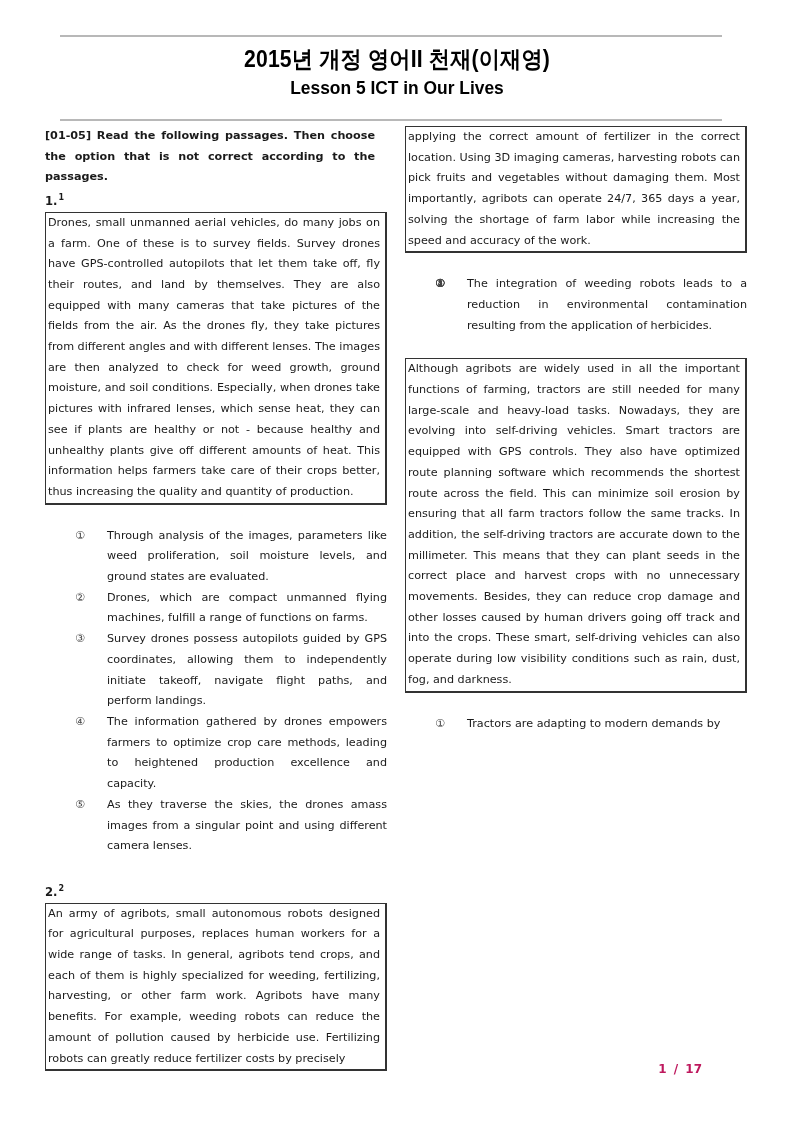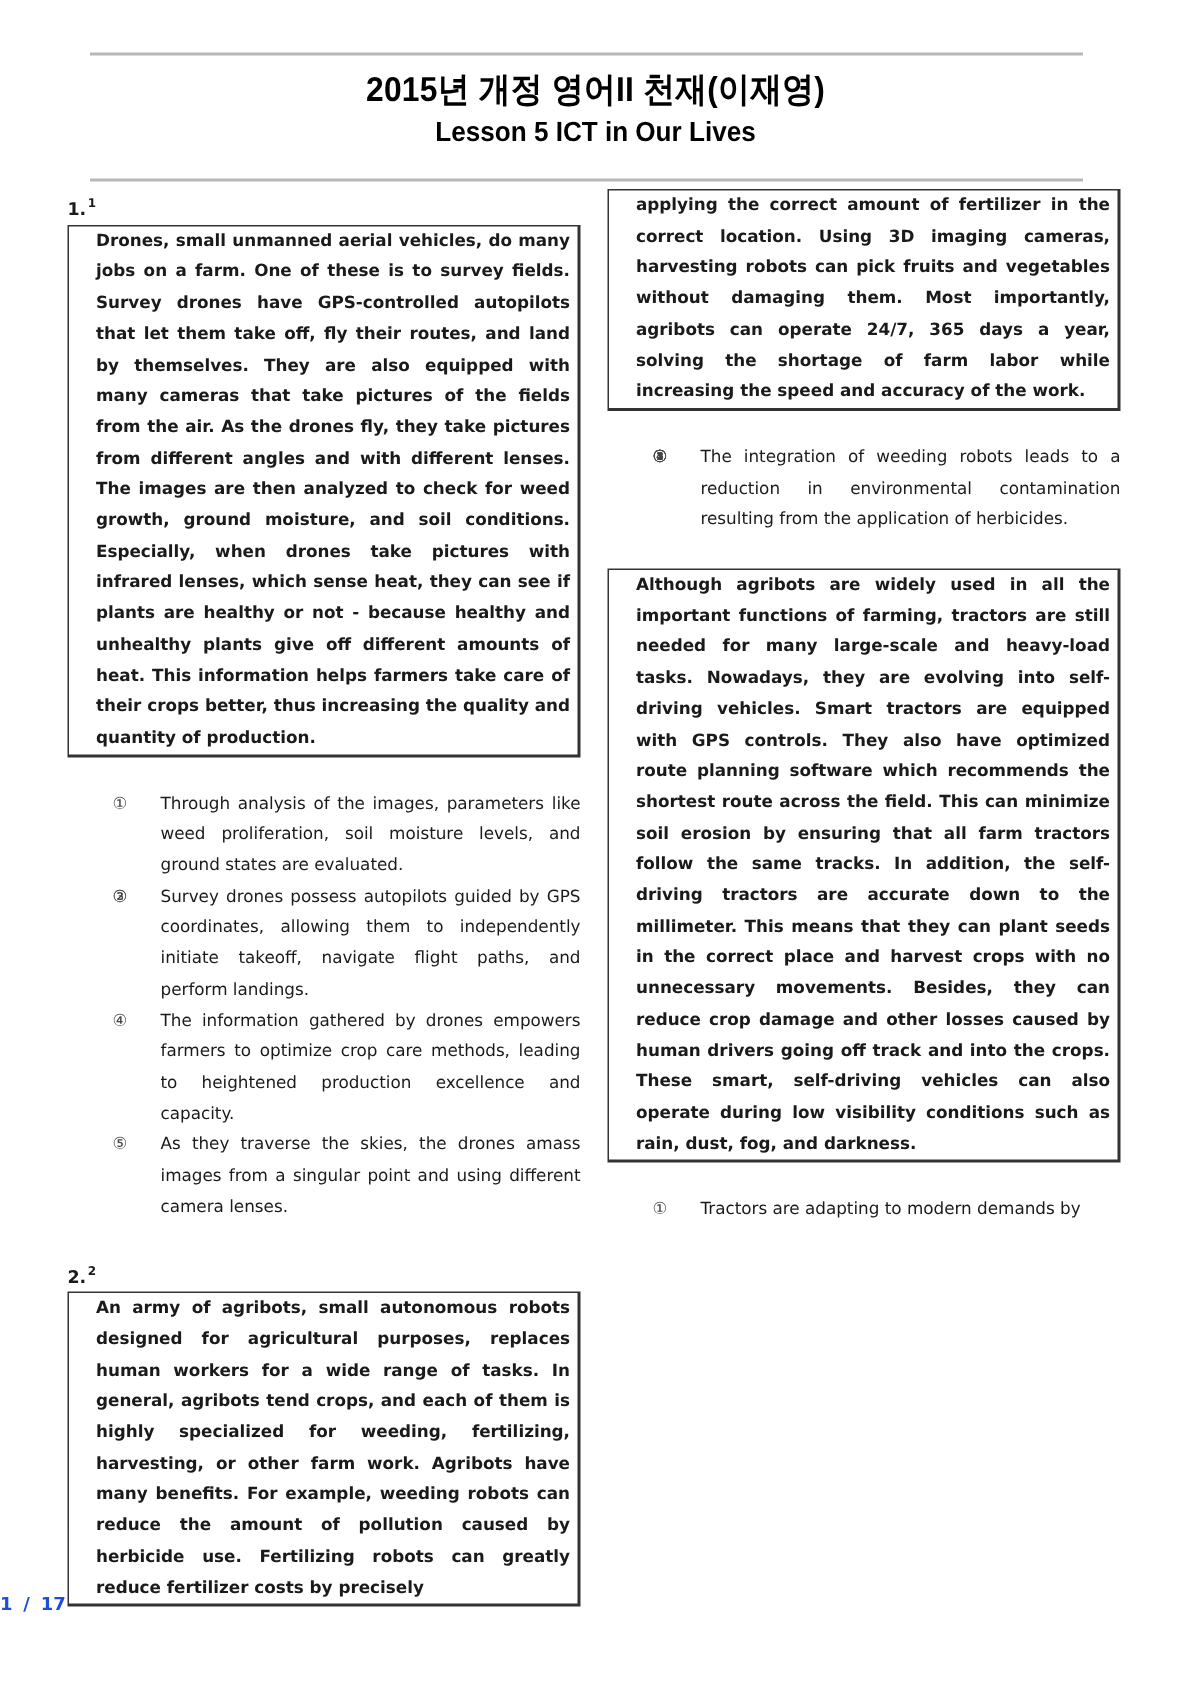--- a/index.html
+++ b/index.html
@@ -22,50 +22,51 @@
     }
     .col { position: absolute; width: 342px; }
     .col.left { left: 45px; top: 126px; }
     .col.right { left: 405px; top: 126px; }
     .text { font-size: 11.2px; line-height: 20.7px; text-align: justify; }
     .instr { font-size: 11.2px; line-height: 20.7px; font-weight: bold; text-align: justify; width: 330px; }
     .qnum { font-size: 11.6px; line-height: 20.7px; font-weight: bold; }
     .qnum sup { font-size: 8px; vertical-align: 5px; margin-left: 1px; }
     .box {
       border: 1px solid #333; border-right: 2px solid #333; border-bottom: 2px solid #333;
-      padding: 0 5px 0 18px; box-sizing: border-box; font-weight: bold;
+      padding: 0 5px 0 2px; box-sizing: border-box;
     }
     .opts { list-style: none; margin: 0; padding: 0; }
     .opt { position: relative; padding-left: 62px; font-size: 11.2px; line-height: 20.7px; text-align: justify; }
     .opt .mark {
       position: absolute; left: 30px; top: 0; font-size: 11px; color: #444;
     }
     .gap { height: 21px; }
     .page-num {
-      position: absolute; top: 1062px; left: 0; width: 702px; text-align: left;
-      font-size: 12px; font-weight: bold; color: #1d4ed8; word-spacing: 3px;
+      position: absolute; top: 1062px; left: 0; width: 702px; text-align: right;
+      font-size: 12px; font-weight: bold; color: #be185d; word-spacing: 3px;
     }
   </style>
 </head>
 <body>
 
 <div class="hr top"></div>
 <div class="title">2015년 개정 영어II 천재(이재영)</div>
 <div class="subtitle">Lesson 5 ICT in Our Lives</div>
 <div class="hr bottom"></div>
 
 <div class="col left">
+  <div class="instr">[01-05] Read the following passages. Then choose the option that is not correct according to the passages.</div>
 
   <div>
     <div class="qnum"><span>1.</span><sup>1</sup></div>
     <div class="box text">Drones, small unmanned aerial vehicles, do many jobs on a farm. One of these is to survey fields. Survey drones have GPS-controlled autopilots that let them take off, fly their routes, and land by themselves. They are also equipped with many cameras that take pictures of the fields from the air. As the drones fly, they take pictures from different angles and with different lenses. The images are then analyzed to check for weed growth, ground moisture, and soil conditions. Especially, when drones take pictures with infrared lenses, which sense heat, they can see if plants are healthy or not - because healthy and unhealthy plants give off different amounts of heat. This information helps farmers take care of their crops better, thus increasing the quality and quantity of production.</div>
     <div class="gap"></div>
     <ul class="opts">
       <li class="opt"><span class="mark">①</span><span>Through analysis of the images, parameters like weed proliferation, soil moisture levels, and ground states are evaluated.</span></li>
-      <li class="opt"><span class="mark">②</span></li>
+      <li class="opt"><span class="mark">②</span><span>Drones, which are compact unmanned flying machines, fulfill a range of functions on farms.</span></li>
       <li class="opt"><span class="mark">③</span><span>Survey drones possess autopilots guided by GPS coordinates, allowing them to independently initiate takeoff, navigate flight paths, and perform landings.</span></li>
       <li class="opt"><span class="mark">④</span><span>The information gathered by drones empowers farmers to optimize crop care methods, leading to heightened production excellence and capacity.</span></li>
       <li class="opt"><span class="mark">⑤</span><span>As they traverse the skies, the drones amass images from a singular point and using different camera lenses.</span></li>
     </ul>
   </div>
 
   <div style="height:22px"></div>
 
   <div>
     <div class="qnum"><span>2.</span><sup>2</sup></div>

